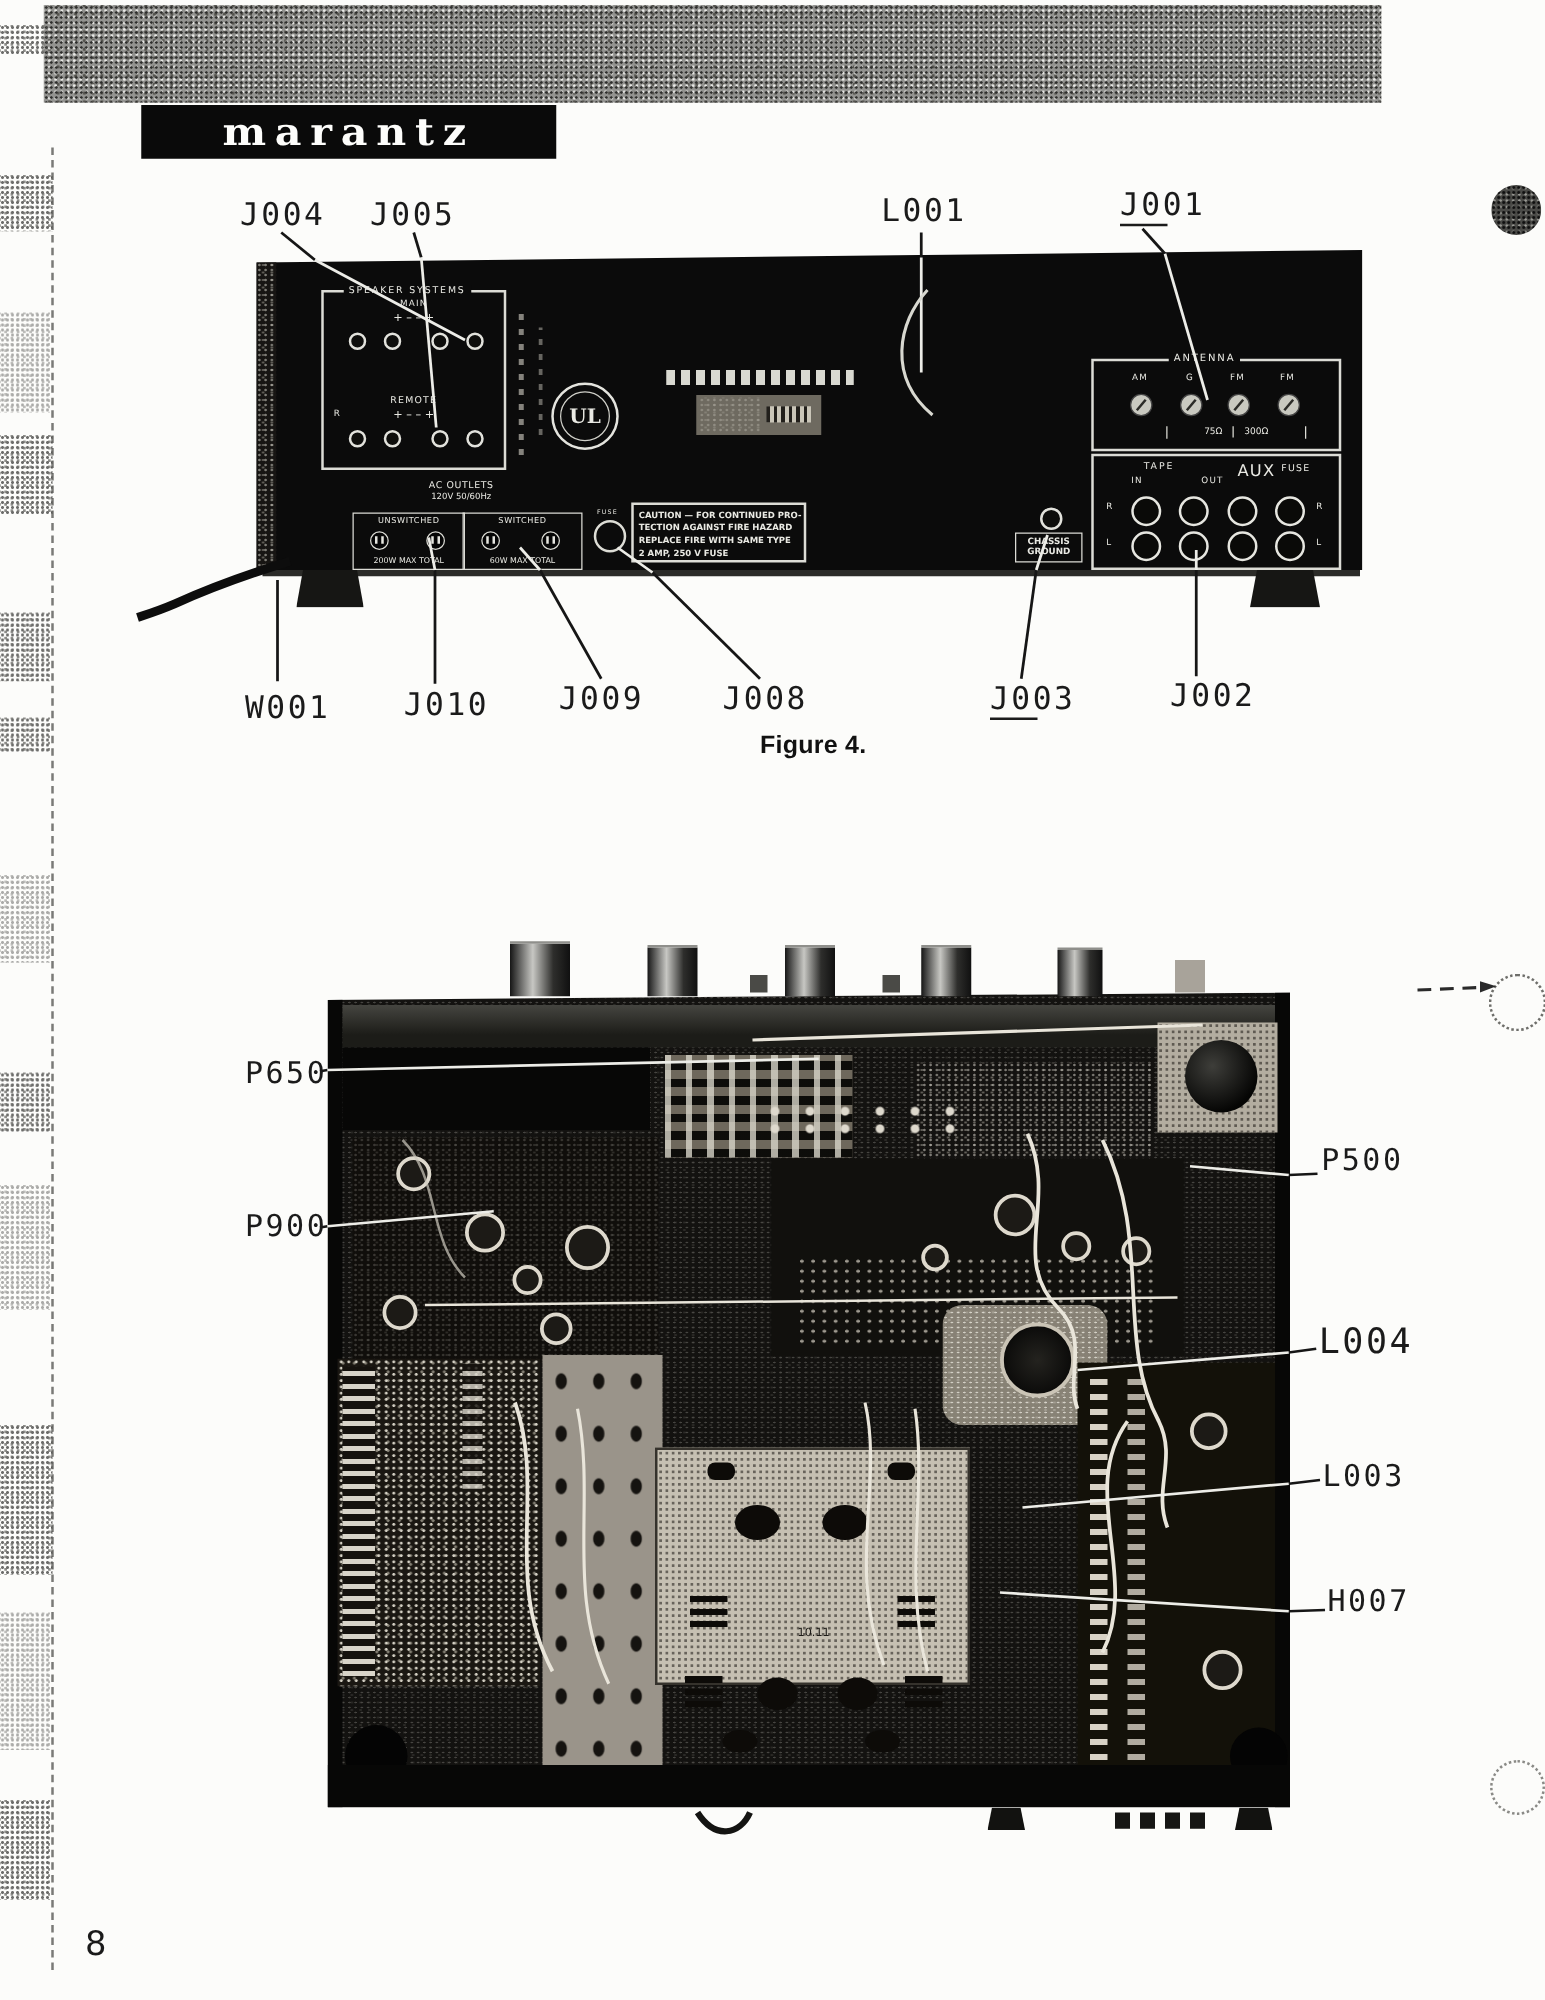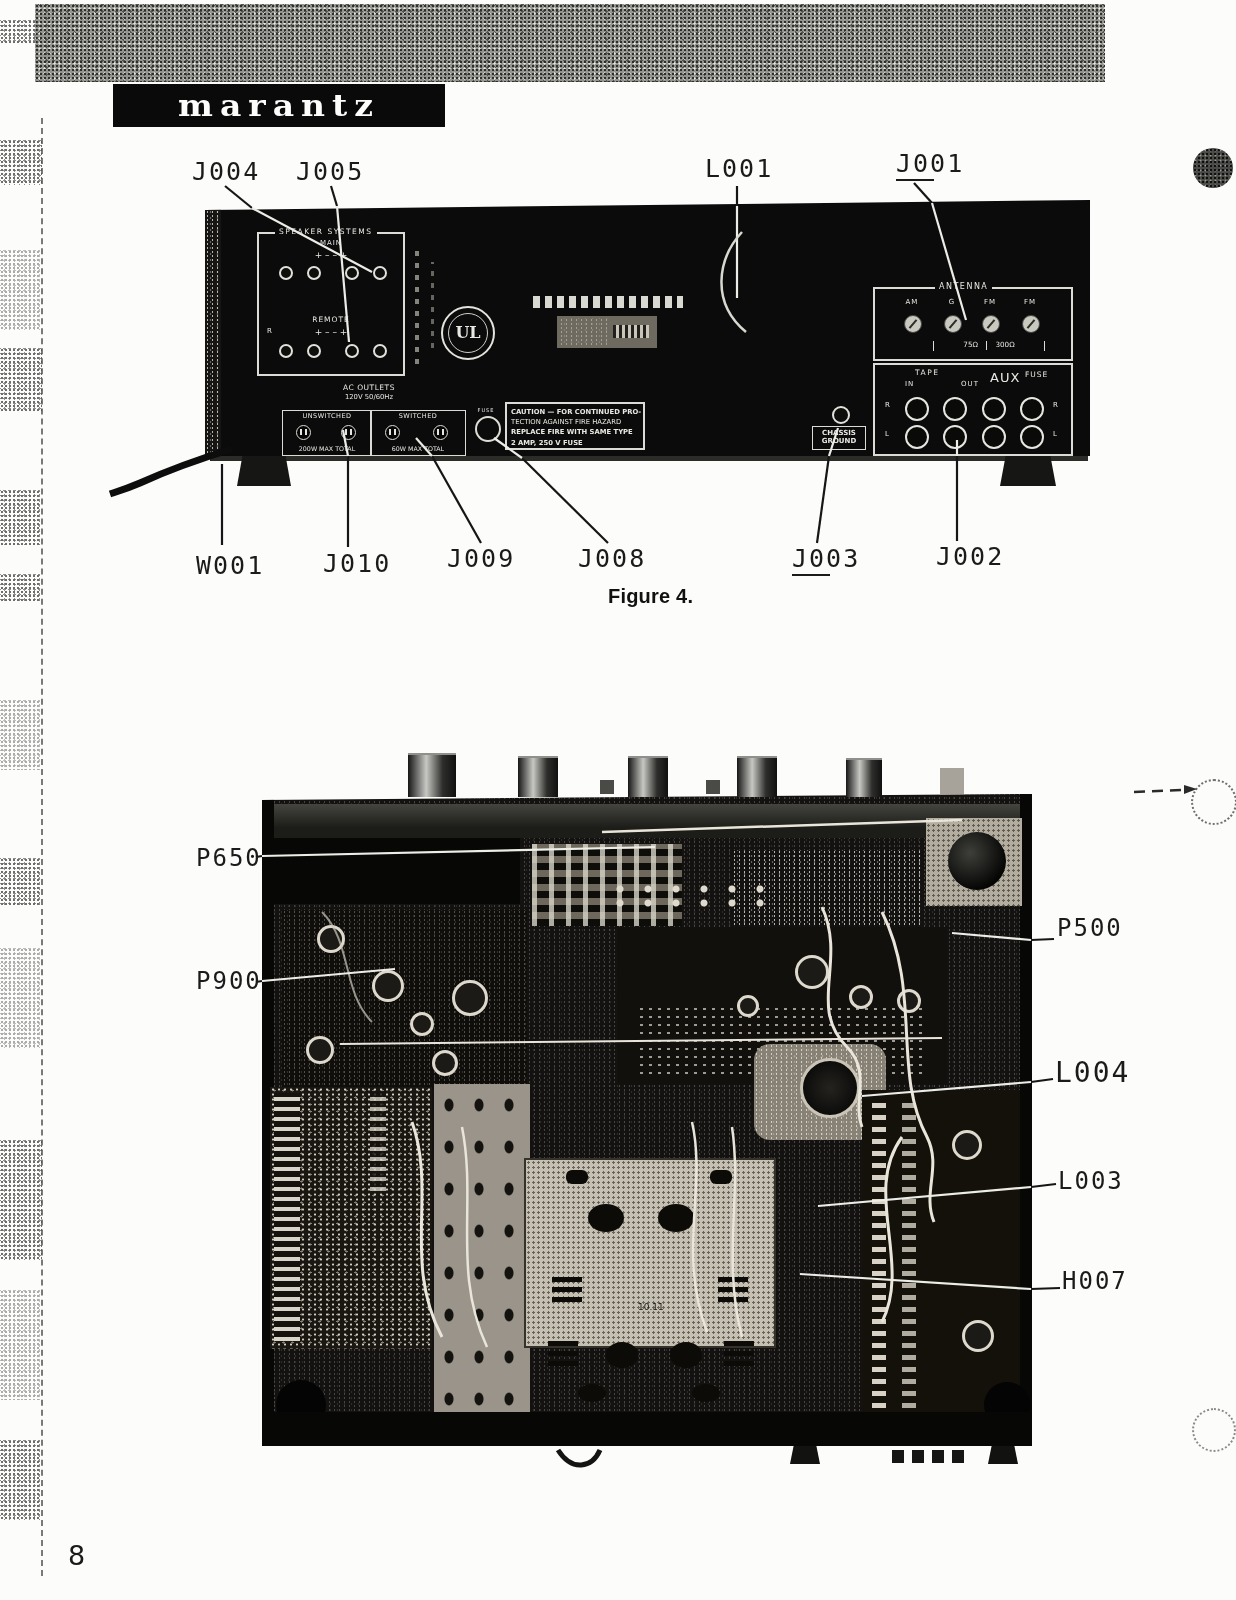--- a/index.html
+++ b/index.html
@@ -143,21 +143,21 @@
       <div class="ptxt abs" style="left:0;bottom:2px;width:100%;text-align:center;font-size:6.3px">60W MAX TOTAL</div>
     </div>
 
     <div class="abs" style="left:263px;top:208px;width:36px;height:40px">
       <div class="ptxt abs" style="left:0;top:0;width:100%;text-align:center;font-size:5px;letter-spacing:1px">FUSE</div>
       <div class="abs" style="left:7px;top:8px;width:22px;height:22px;border:2px solid #ddddd6;border-radius:50%"></div>
     </div>
 
     <div class="abs pline" style="left:300px;top:202px;width:140px;height:48px;padding:3px 4px;box-sizing:border-box">
       <div class="ptxt" style="font-size:6.8px;font-weight:bold;line-height:1.5">CAUTION — FOR CONTINUED PRO-</div>
-      <div class="ptxt" style="font-size:6.8px;font-weight:normal;line-height:1.5">TECTION AGAINST FIRE HAZARD</div>
+      <div class="ptxt" style="font-size:6.8px;font-weight:bold;line-height:1.5">TECTION AGAINST FIRE HAZARD</div>
       <div class="ptxt" style="font-size:6.8px;font-weight:bold;line-height:1.5">REPLACE FIRE WITH SAME TYPE</div>
       <div class="ptxt" style="font-size:6.8px;font-weight:bold;line-height:1.5">2 AMP, 250 V FUSE</div>
     </div>
 
     <div class="abs ring" style="left:627px;top:206px;width:14px;height:14px;border-width:2.5px"></div>
     <div class="abs pline" style="left:607px;top:226px;width:52px;height:22px;border-width:1.5px;display:flex;flex-direction:column;align-items:center;justify-content:center">
       <span class="ptxt" style="font-size:7px;font-weight:bold">CHASSIS</span>
       <span class="ptxt" style="font-size:7px;font-weight:bold">GROUND</span>
     </div>
 

